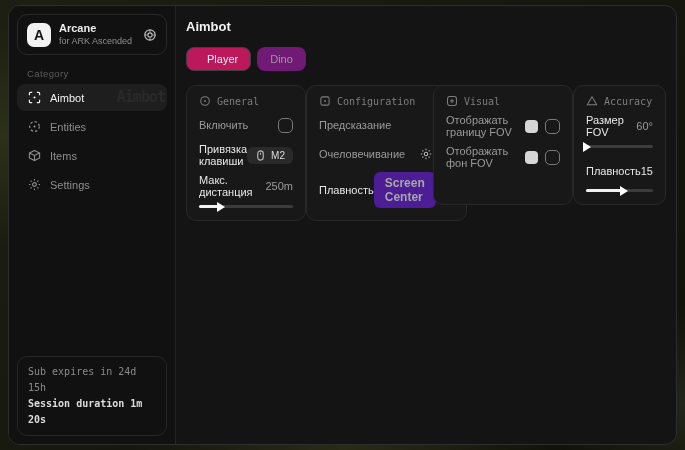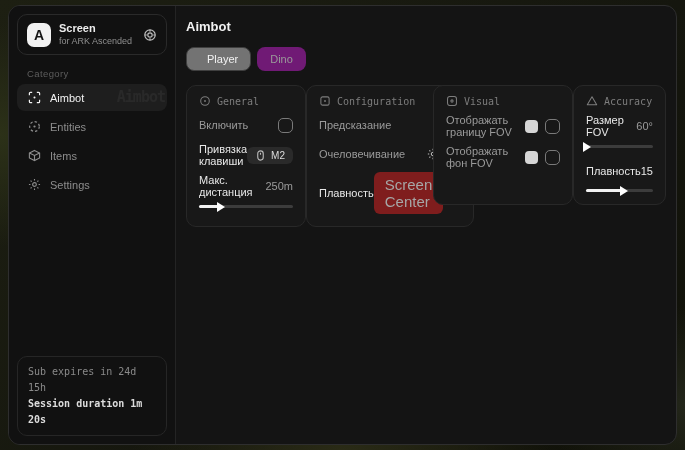--- a/index.html
+++ b/index.html
@@ -60,21 +60,21 @@
   .sub-line1 { color:#8a8a8a; }
   .sub-line2 { color:#dcdcdc; font-weight:bold; }
   
   .main { flex:1; padding:13px 10px; position:relative; }
   .page-title { color:#f2f2f2; font-size:13px; font-weight:bold; }
   .tabs { display:flex; gap:6px; margin-top:13px; }
   .tab {
     border-radius:8px; padding:5px 12px; font-size:11px; cursor:pointer;
     background:#701a75; color:#9a9a9a; border:1px solid transparent;
   }
-  .tab.active { background:#737373; border-color:#3f3f3f; color:#f2f2f2;padding-left:20px; }
+  .tab.active { background:#be185d; border-color:#3f3f3f; color:#f2f2f2;padding-left:20px; }
   .cols { display:grid; grid-template-columns:235px 233px; gap:12px; margin-top:14px; align-items:start; }
   .col { display:flex; gap:0; }
   .card {
     background:#181818; border:1px solid #282828; border-radius:10px;
     padding:9px 12px 12px 12px;
   }
   .card-h {
     display:flex; align-items:center; gap:6px; color:#7d7d7d;
     font-family:"DejaVu Sans Mono",monospace; font-size:10px; margin-bottom:4px;
   }
@@ -91,43 +91,43 @@
     width:15px; height:15px; border:1.5px solid #7a7a7a; border-radius:5px;
     background:transparent; cursor:pointer; flex:0 0 15px;
   }
   .right-grp { display:flex; align-items:center; gap:7px; }
   .swatch { width:13px; height:13px; border-radius:4px; cursor:pointer; }
   .chip {
     background:#2a2a2a; border-radius:6px; padding:3px 8px; font-size:10px;
     color:#dcdcdc; display:flex; align-items:center; gap:5px; cursor:pointer;
   }
   .chip-drop {
-    background:#7f1d1d; border-radius:6px; padding:4px 11px; font-size:15px;
-    color:#a6a6a6; cursor:pointer;
+    background:#4c1d95; border-radius:6px; padding:4px 11px; font-size:12px;
+    color:#a6a6a6; cursor:pointer;font-weight:bold;
   }
   .mini-ico { color:#bdbdbd; display:flex; align-items:center; cursor:pointer; }
   .slider { margin-top:7px; height:3px; background:#3c3c3c; border-radius:2px; position:relative; cursor:pointer; }
   .slider-fill { height:3px; background:#f2f2f2; border-radius:2px; width:0%; position:relative; }
   .slider-thumb {
     position:absolute; right:-4px; top:-3.5px; width:0; height:0;
     border-top:5px solid transparent; border-bottom:5px solid transparent;
     border-left:8px solid #ffffff;
   }
   svg { display:block; }
 </style>
 </head>
 <body>
 
 <div class="window">
 
   <div class="sidebar">
     <div class="brand">
       <div class="logo">A</div>
       <div class="brand-txt">
-        <div class="brand-title">Screen</div>
+        <div class="brand-title">Arcane</div>
         <div class="brand-sub">for ARK Ascended</div>
       </div>
       <span class="brand-ico">
         <svg width="14" height="14" viewBox="0 0 14 14" fill="none" stroke="currentColor" stroke-width="1.2">
           <circle cx="7" cy="7" r="5.2"></circle>
             <circle cx="7" cy="7" r="2.2"></circle>
           <path d="M7 1.8v2M7 10.2v2M1.8 7h2M10.2 7h2"></path>
         </svg>
       </span>
     </div>

